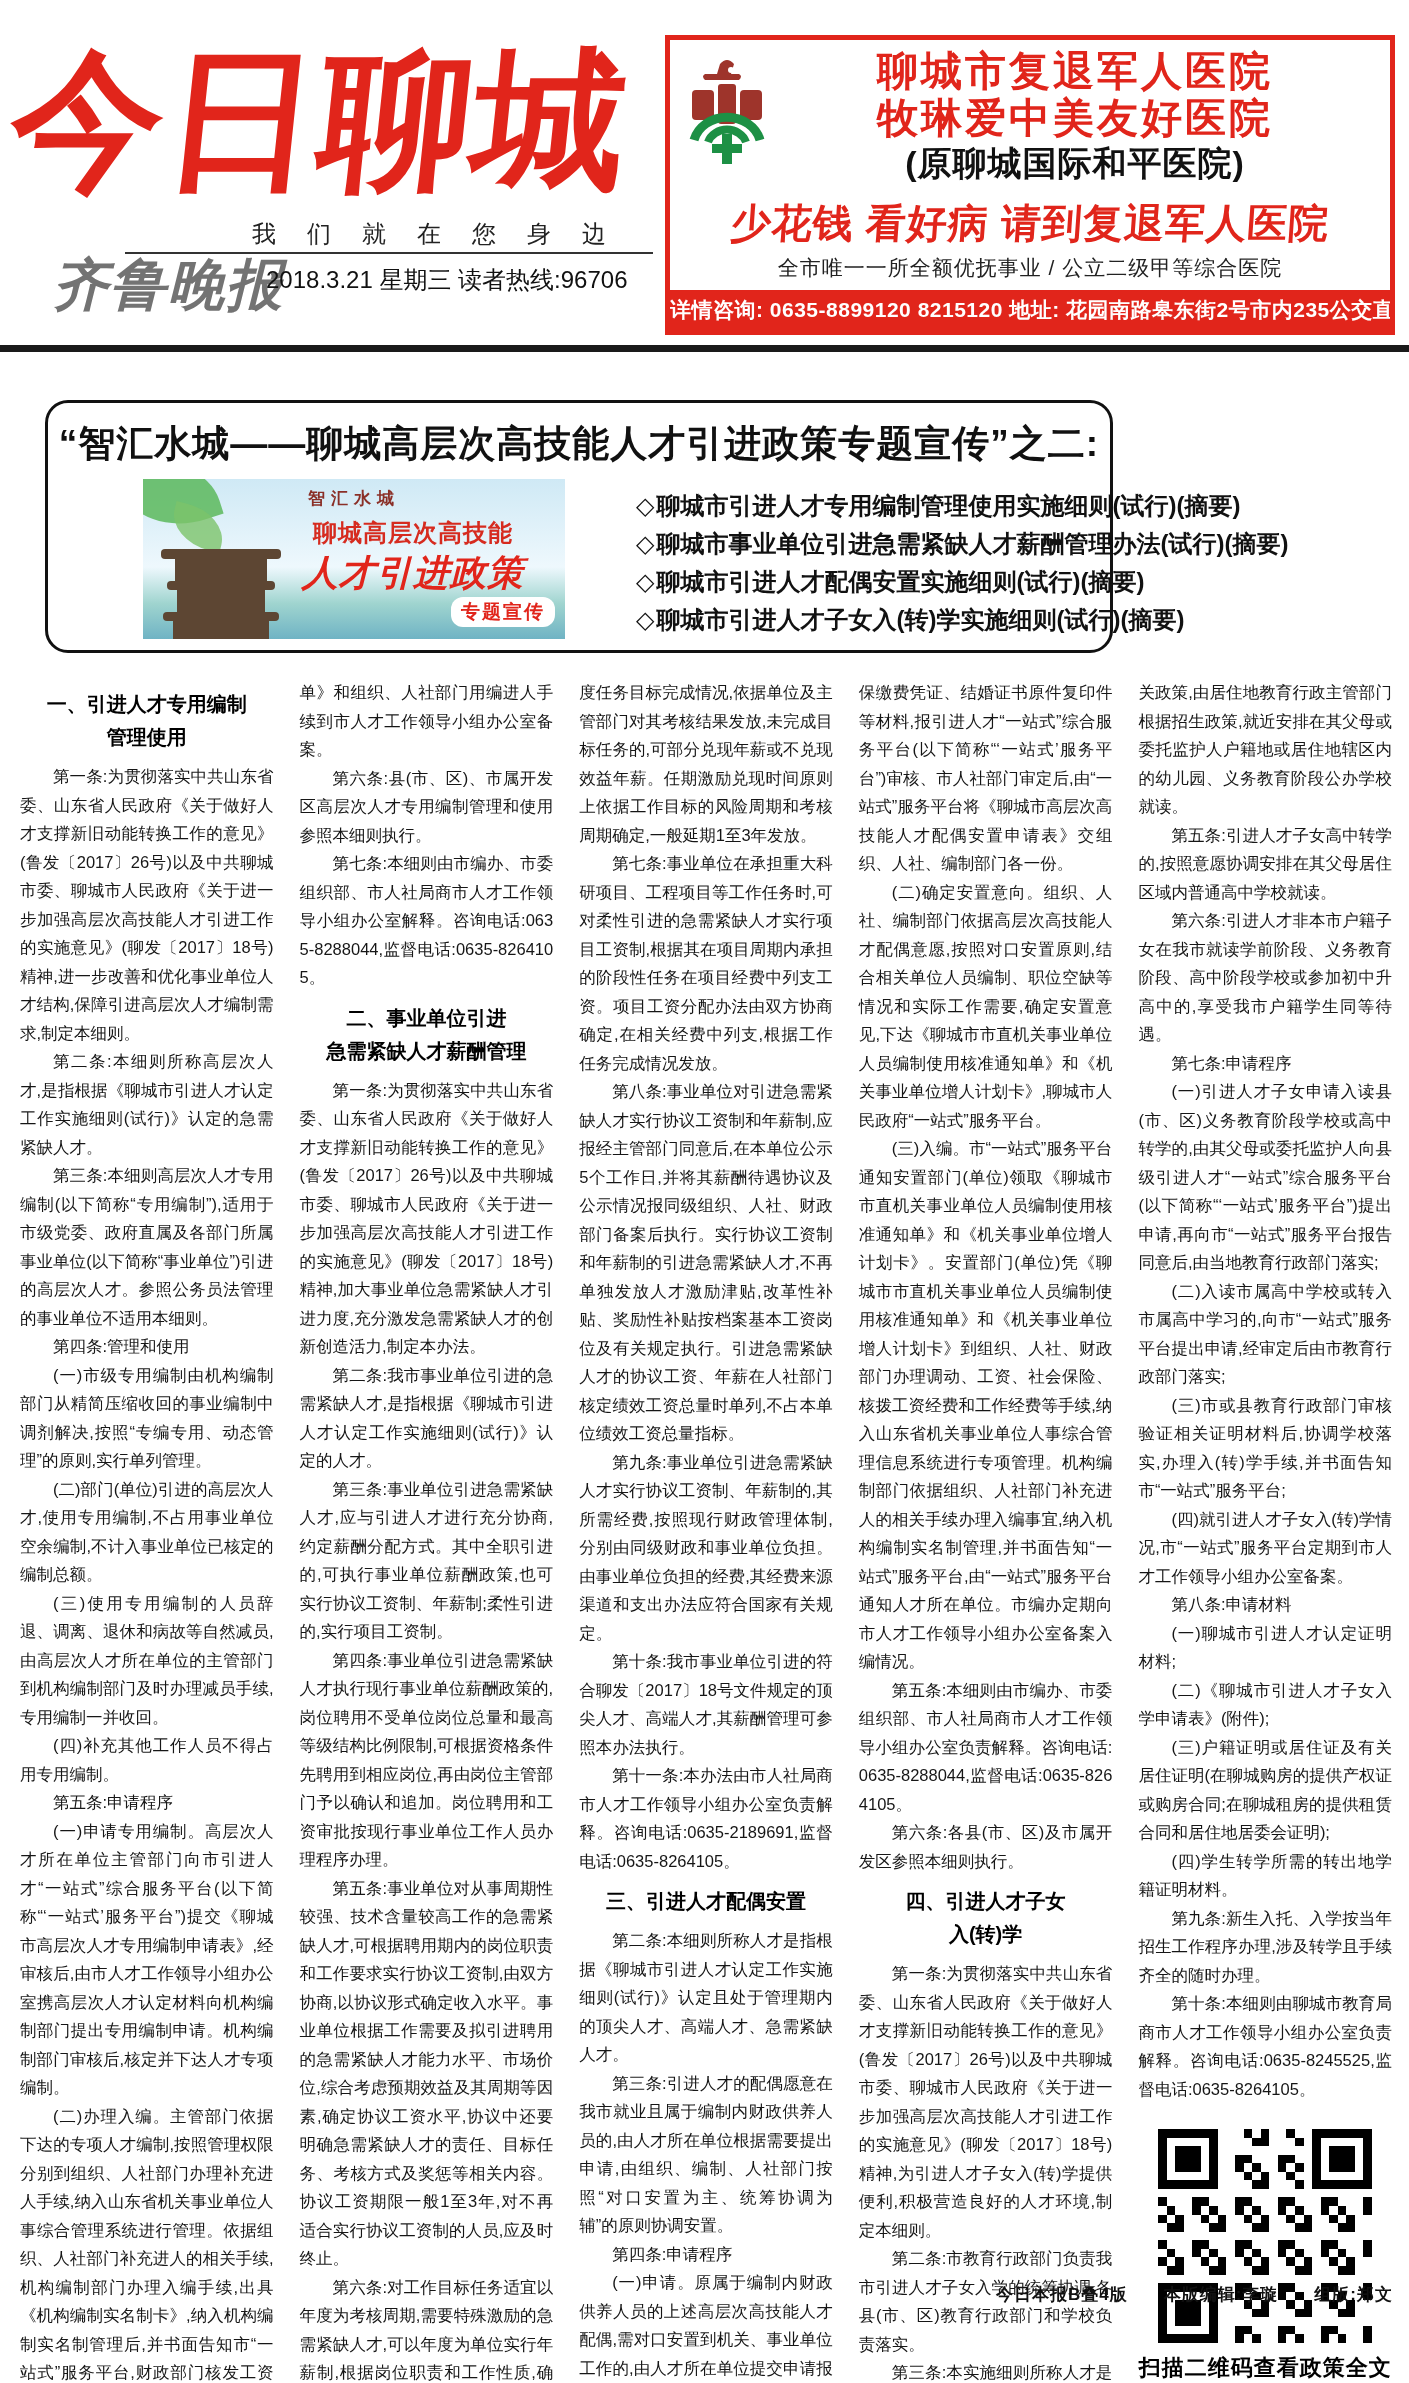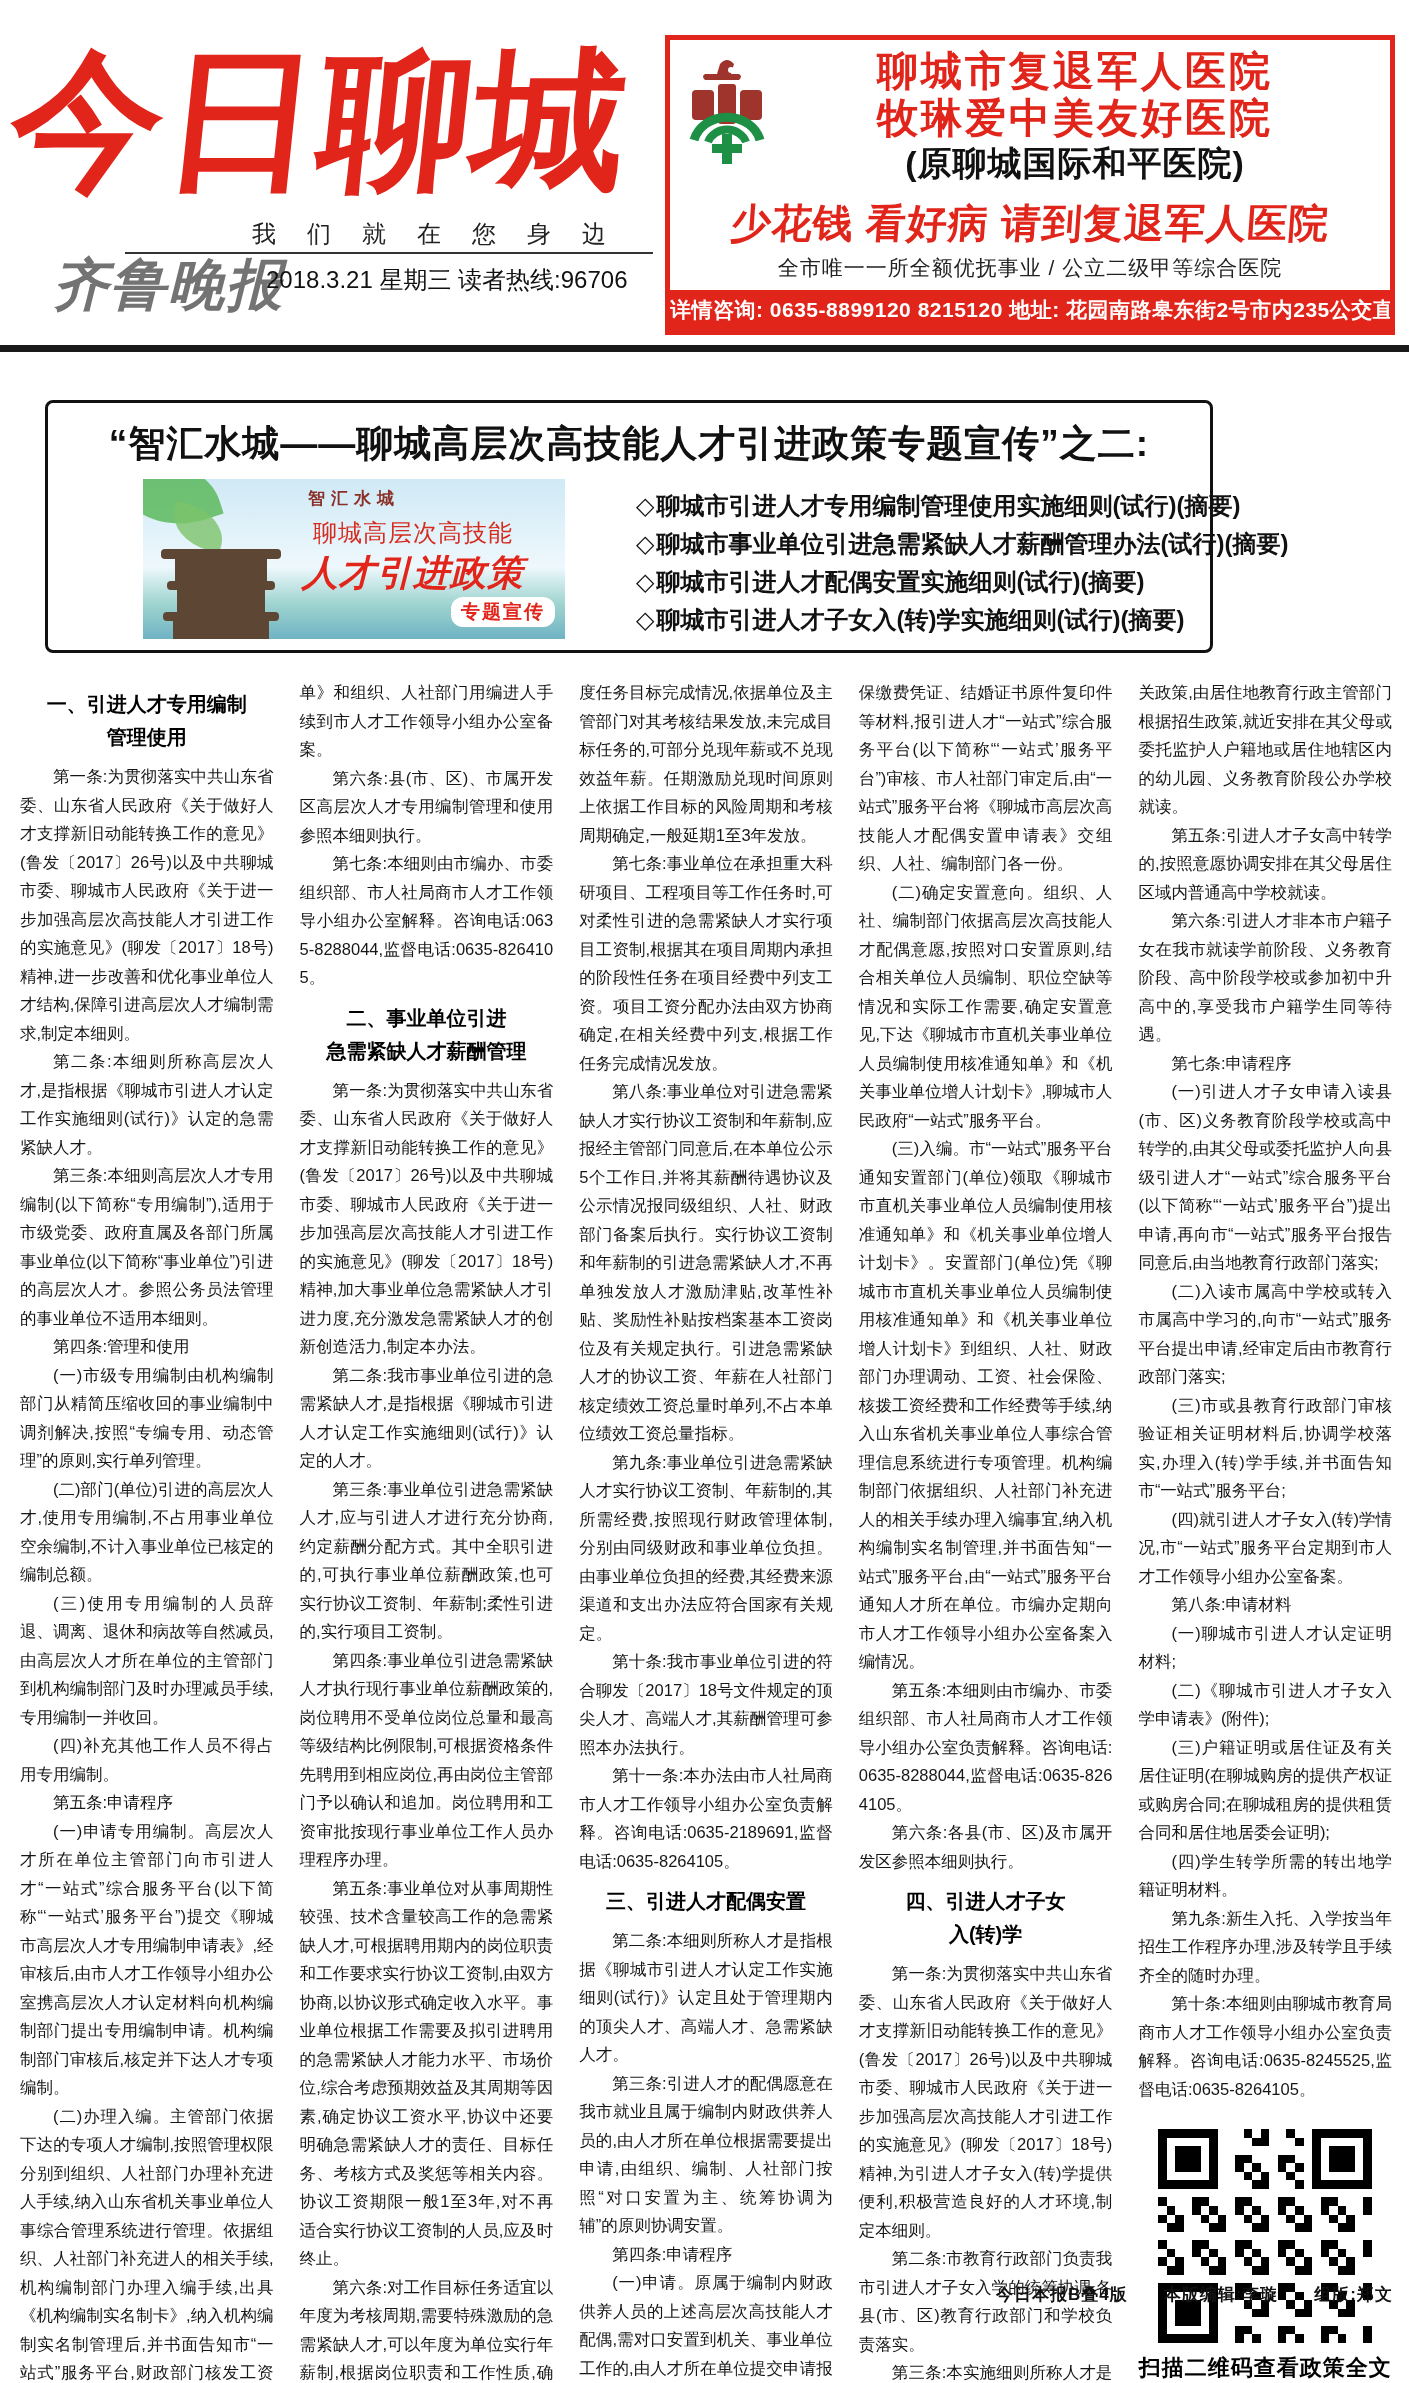--- a/index.html
+++ b/index.html
@@ -29,42 +29,42 @@
   .ad-line1,.ad-line2{font-size:41px;font-weight:900;color:#e1251b;letter-spacing:3px;line-height:47px;white-space:nowrap;}
   .ad-line3{font-size:34px;font-weight:700;color:#111;line-height:42px;letter-spacing:1px;white-space:nowrap;}
   .ad-slogan{margin-top:2px;text-align:center;font-size:40px;font-weight:900;color:#e1251b;
       letter-spacing:1px;transform:skewX(-4deg);white-space:nowrap;}
   .ad-subline{margin-top:3px;text-align:center;font-size:21px;color:#222;letter-spacing:1px;white-space:nowrap;}
   .ad-contact{position:absolute;left:0;bottom:0;width:100%;height:40px;background:#e1251b;
       color:#fff;font-size:21px;font-weight:700;text-align:center;line-height:40px;
       letter-spacing:0.5px;white-space:nowrap;}
 
   
-  .feature-box{position:absolute;left:45px;top:400px;width:1168px;height:253px;
-      border:3px solid #111;border-radius:8px;background:#fff;}
+  .feature-box{position:absolute;left:45px;top:400px;width:1068px;height:253px;
+      border:3px solid #111;border-radius:23px;background:#fff;}
   .feature-title{margin-top:16px;text-align:center;font-size:37px;font-weight:900;color:#111;
       letter-spacing:1px;white-space:nowrap;}
   .promo{position:absolute;left:95px;top:76px;width:422px;height:160px;overflow:hidden;
       background:linear-gradient(180deg,#cfe9f5 0%,#eef8fd 55%,#9fd4cf 78%,#6fb3c4 100%);}
   .promo-leaf{position:absolute;left:-18px;top:-20px;width:90px;height:70px;background:#5cb85c;
       border-radius:0 80% 0 80%;transform:rotate(-18deg);opacity:.85;}
   .promo-leaf2{position:absolute;left:28px;top:28px;width:54px;height:40px;background:#7cc36a;
       border-radius:0 80% 0 80%;transform:rotate(14deg);opacity:.8;}
   .promo-pagoda{position:absolute;left:18px;bottom:0;width:120px;height:96px;}
   .promo-pagoda div{position:absolute;background:#5d4633;}
   .pg-roof1{left:0;top:6px;width:120px;height:10px;border-radius:4px;}
   .pg-body1{left:14px;top:16px;width:92px;height:22px;background:#6e543c;}
   .pg-roof2{left:6px;top:38px;width:108px;height:9px;border-radius:4px;}
   .pg-body2{left:16px;top:47px;width:88px;height:22px;background:#6e543c;}
   .pg-roof3{left:2px;top:69px;width:116px;height:9px;border-radius:4px;}
   .pg-body3{left:12px;top:78px;width:96px;height:18px;background:#5a452f;}
   .promo-t1{position:absolute;left:0;right:0;top:8px;text-align:center;font-size:17px;
       font-weight:700;color:#8a2f27;letter-spacing:6px;}
   .promo-t2{position:absolute;left:120px;top:38px;width:300px;text-align:center;font-size:24px;
-      font-weight:400;color:#d62b1f;letter-spacing:1px;}
+      font-weight:700;color:#d62b1f;letter-spacing:1px;}
   .promo-t3{position:absolute;left:120px;top:70px;width:300px;text-align:center;font-size:36px;
       font-weight:900;color:#e1251b;font-style:italic;letter-spacing:1px;}
   .promo-t4{position:absolute;right:10px;bottom:12px;background:#ffffff;border-radius:12px;
       padding:2px 10px;font-size:19px;font-weight:900;color:#e1251b;letter-spacing:2px;margin-left:16px;}
   .bullets{position:absolute;left:588px;top:84px;width:715px;}
   .bullet{font-size:24px;line-height:38px;color:#111;font-weight:600;white-space:nowrap;}
   .bullet .diamond{margin-right:2px;}
 
   
   .columns{position:absolute;left:20px;top:678px;width:1372px;display:flex;gap:26px;}

